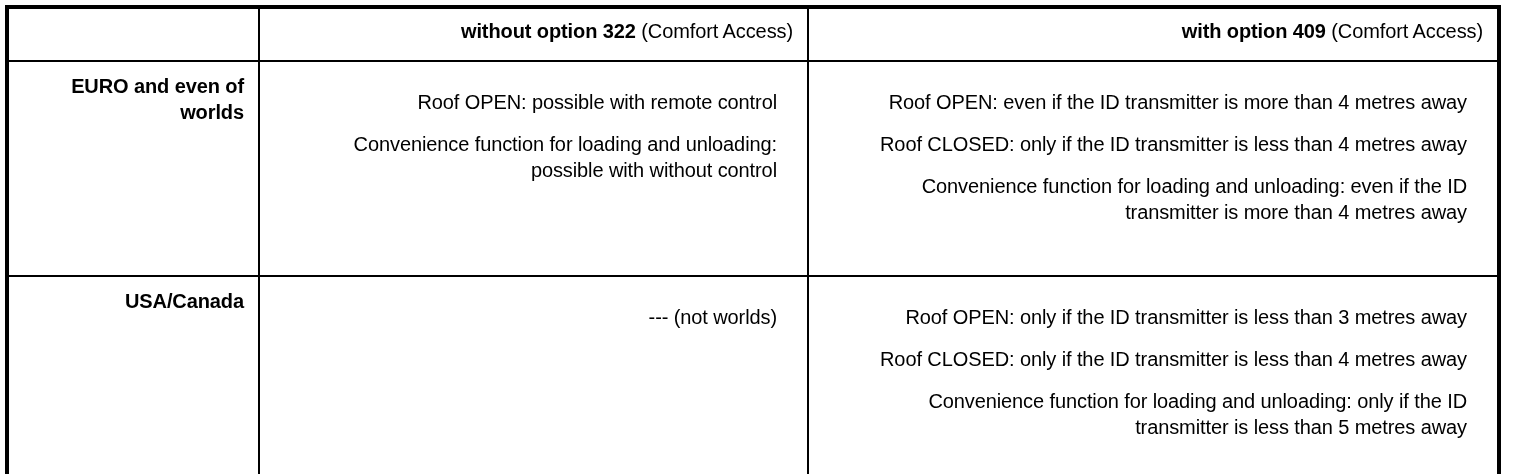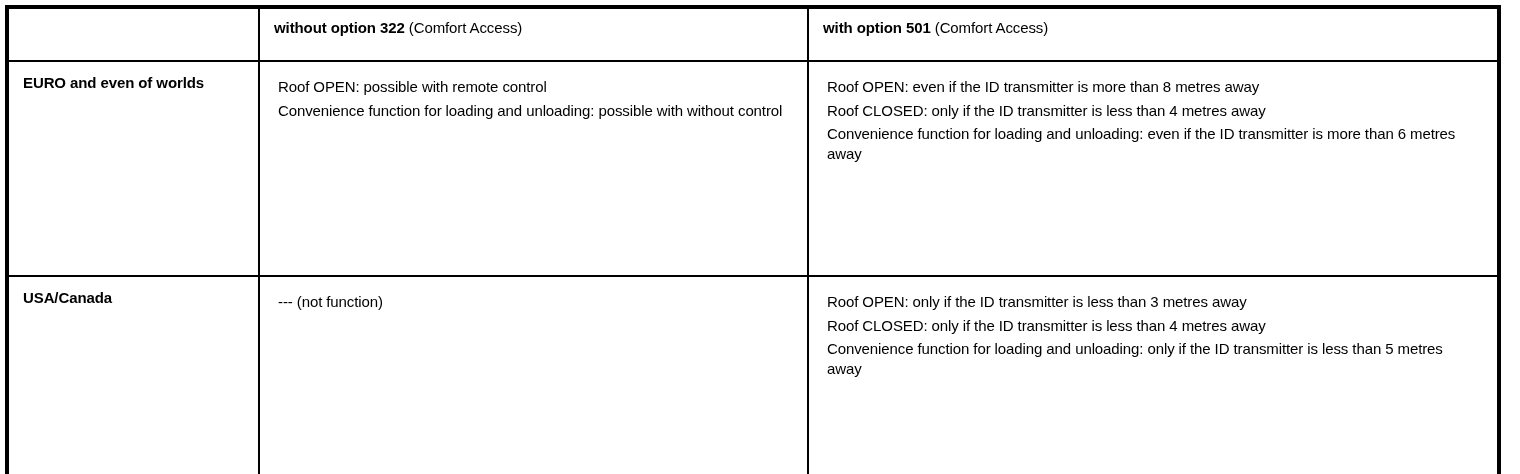--- a/index.html
+++ b/index.html
@@ -27,44 +27,45 @@
     width: 1496px;
     border-collapse: collapse;
     table-layout: fixed;
     border: 4px solid #000000;
     background: #ffffff;
   }
   table.spec-table td {
     border: 2px solid #000000;
     vertical-align: top;
     padding: 11px 14px 12px 14px;
-    font-size: 15px;
+    font-size: 20px;
     line-height: 1.30;
     letter-spacing: -0.1px;
+    text-align: right;
   }
   
   col.c-label  { width: 252px; }
   col.c-no322  { width: 549px; }
   col.c-with322{ width: 691px; }
 
   
   tr.header-row td {
     padding-top: 9px;
     padding-bottom: 9px;
     height: 33px;
   }
   tr.header-row td.empty-corner { padding: 0; }
   .hdr-strong { font-weight: bold; }
   .hdr-plain  { font-weight: normal; }
 
   
   tr.body-row td { height: 0; }
   td.row-label { font-weight: bold; }
   td.cell-text p {
-    margin: 4px;
+    margin: 16px;
     padding: 0;
   }
   td.cell-text p + p { margin-top: 0px; }
 
   
   tr.row-euro td { height: 190px; }
   tr.row-usa  td { height: 190px; }
 </style>
 </head>
 <body>
@@ -78,41 +79,41 @@
       <col class="c-with322">
     </colgroup>
     <tbody>
 
       <tr class="header-row">
         <td class="empty-corner"></td>
         <td>
           <span class="hdr-strong">without option 322</span><span class="hdr-plain"> (Comfort Access)</span>
         </td>
         <td>
-          <span class="hdr-strong">with option 501</span><span class="hdr-plain"> (Comfort Access)</span>
+          <span class="hdr-strong">with option 409</span><span class="hdr-plain"> (Comfort Access)</span>
         </td>
       </tr>
 
       <tr class="body-row row-euro">
         <td class="row-label">EURO and even of worlds</td>
         <td class="cell-text">
           <p>Roof OPEN: possible with remote control</p>
           <p>Convenience function for loading and unloading: possible with without control</p>
         </td>
         <td class="cell-text">
-          <p>Roof OPEN: even if the ID transmitter is more than 8 metres away</p>
+          <p>Roof OPEN: even if the ID transmitter is more than 4 metres away</p>
           <p>Roof CLOSED: only if the ID transmitter is less than 4 metres away</p>
-          <p>Convenience function for loading and unloading: even if the ID transmitter is more than 6 metres away</p>
+          <p>Convenience function for loading and unloading: even if the ID transmitter is more than 4 metres away</p>
         </td>
       </tr>
 
       <tr class="body-row row-usa">
         <td class="row-label">USA/Canada</td>
         <td class="cell-text">
-          <p>--- (not function)</p>
+          <p>--- (not worlds)</p>
         </td>
         <td class="cell-text">
           <p>Roof OPEN: only if the ID transmitter is less than 3 metres away</p>
           <p>Roof CLOSED: only if the ID transmitter is less than 4 metres away</p>
           <p>Convenience function for loading and unloading: only if the ID transmitter is less than 5 metres away</p>
         </td>
       </tr>
 
     </tbody>
   </table>

